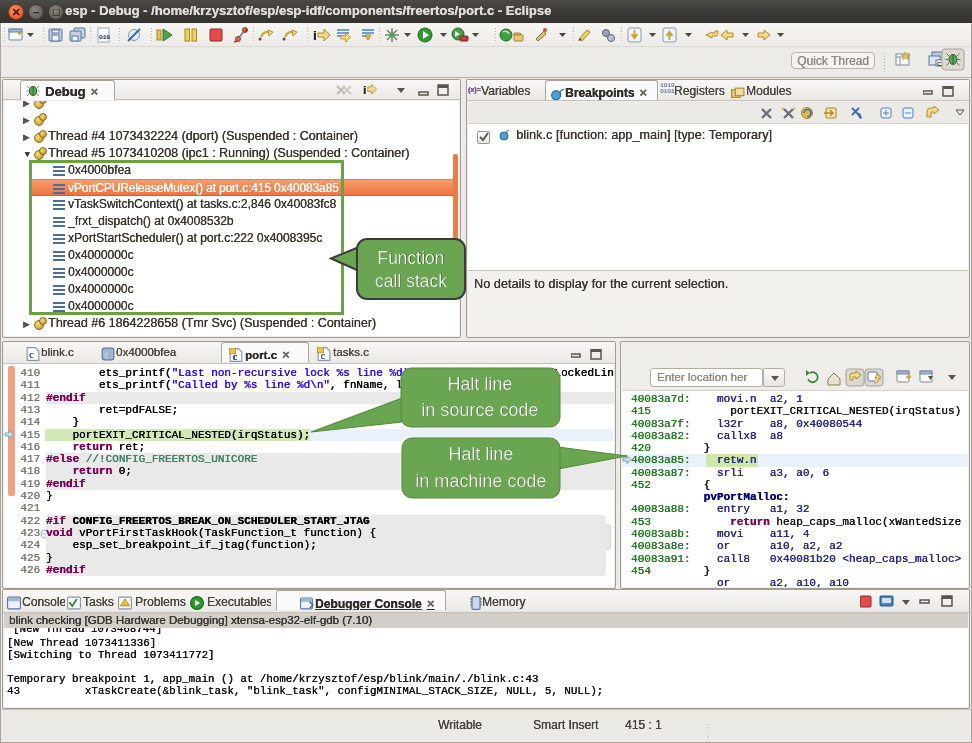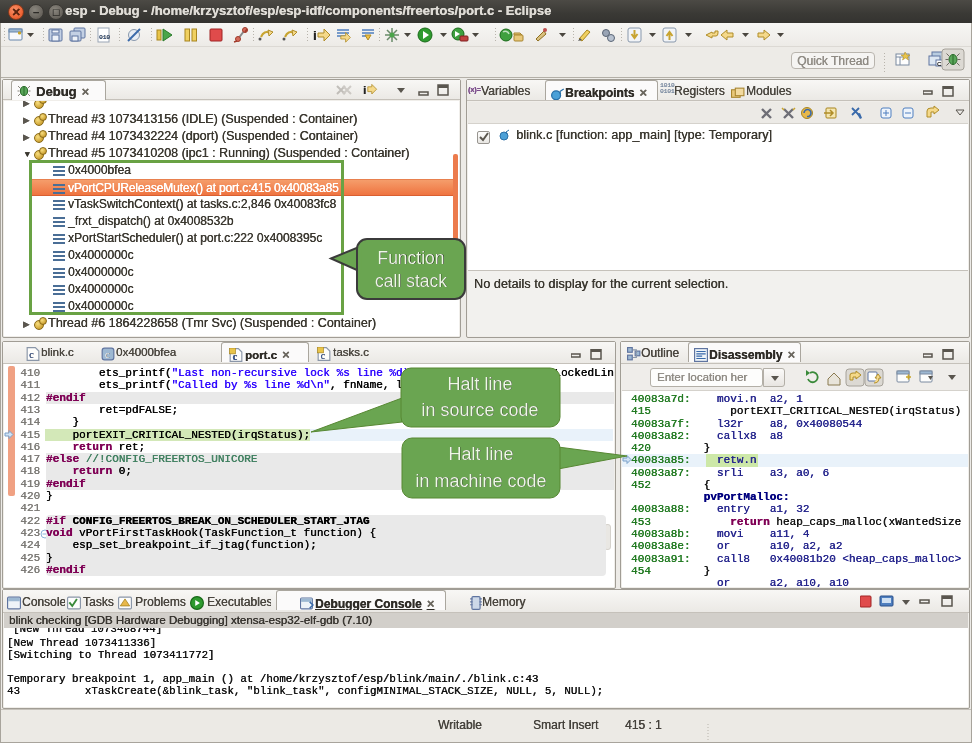--- a/index.html
+++ b/index.html
@@ -242,21 +242,21 @@
         <path d="M7 7 l-2.5 -2.5 M15 7 l2.5 -2.5 M6.5 10.5 h-3 M15.5 10.5 h3 M7 14 l-2.5 2.5 M15 14 l2.5 2.5"></path>
       </g>
   <ellipse cx="11" cy="10.5" rx="4" ry="5" fill="#59a559" stroke="#2a6a2a"></ellipse>
   <path d="M11 5.5 v10" stroke="#2a6a2a"></path>
  </g>
 </svg>
 <div id="qa-box">Quick Thread</div>
 
 <div class="panel" id="debug-panel">
   <div class="tabbar">
-    <div class="tab active" style="left:8px; width:95px; font-size:13px; padding-left:24px;">Debug<span class="closex">×</span>
+    <div class="tab active" style="left:17px; width:95px; font-size:13px; padding-left:24px;">Debug<span class="closex">×</span>
       <svg class="ticon" viewBox="0 0 14 14">
           <g stroke="#8a867e" stroke-width="1">
             <path d="M3 4 l-2 -2 M11 4 l2 -2 M2.5 7 h-2 M11.5 7 h2 M3 10 l-2 2 M11 10 l2 2"></path>
           </g>
           <ellipse cx="7" cy="7" rx="3.6" ry="4.5" fill="#59a559" stroke="#2a6a2a"></ellipse>
           <path d="M7 2.5 v9" stroke="#2a6a2a"></path>
         </svg>
     </div>
     <svg class="abs" style="right:10px;top:2px;" width="115" height="16" viewBox="0 0 115 16">
       <g opacity="0.55">
@@ -266,21 +266,21 @@
       <text x="28" y="12" font-size="11" font-weight="bold" fill="#222" font-family="Liberation Sans">i</text>
       <path d="M32 5 h5 v-3 l6 6 -6 6 v-3 h-5 z" fill="#f5d98a" stroke="#b08d28" transform="scale(0.8) translate(9,1)"></path>
       <path d="M62 6 l8 0 -4 5 z" fill="#59554e"></path>
       <rect x="84" y="10" width="9" height="3" fill="none" stroke="#59554e" stroke-width="1.5"></rect>
       <rect x="103" y="3" width="10" height="10" fill="none" stroke="#59554e" stroke-width="1.5"></rect>
       <rect x="103" y="3" width="10" height="3" fill="#59554e"></rect>
     </svg>
   </div>
   <div id="debug-tree">
     <div class="trow" style="top:-7px;"><span class="texp">▶</span><span class="thico"></span></div>
-    <div class="trow" style="top:10px;"><span class="texp">▶</span><span class="thico"></span><span class="ttxt">Thread #3 1073413156 (IDLE) (Suspended : Container)</span></div>
+    <div class="trow" style="top:10px;"><span class="texp">▶</span><span class="thico"></span></div>
     <div class="trow" style="top:27px;"><span class="texp">▶</span><span class="thico"></span><span class="ttxt">Thread #4 1073432224 (dport) (Suspended : Container)</span></div>
     <div class="trow" style="top:44px;"><span class="texp" style="color:#3a372f;">▼</span><span class="thico"></span><span class="ttxt">Thread #5 1073410208 (ipc1 : Running) (Suspended : Container)</span></div>
     <div class="trow" style="top:61px;"><span class="stico"></span><span class="stxt">0x4000bfea</span></div>
     <div class="trow sel-orange" style="top:78px;left:28px;width:426px;"><span class="stico" style="left:21px;"></span><span class="stxt" style="left:36px;letter-spacing:-0.15px;">vPortCPUReleaseMutex() at port.c:415 0x40083a85</span></div>
     <div class="trow" style="top:95px;"><span class="stico"></span><span class="stxt">vTaskSwitchContext() at tasks.c:2,846 0x40083fc8</span></div>
     <div class="trow" style="top:112px;"><span class="stico"></span><span class="stxt">_frxt_dispatch() at 0x4008532b</span></div>
     <div class="trow" style="top:129px;"><span class="stico"></span><span class="stxt">xPortStartScheduler() at port.c:222 0x4008395c</span></div>
     <div class="trow" style="top:146px;"><span class="stico"></span><span class="stxt">0x4000000c</span></div>
     <div class="trow" style="top:163px;"><span class="stico"></span><span class="stxt">0x4000000c</span></div>
     <div class="trow" style="top:180px;"><span class="stico"></span><span class="stxt">0x4000000c</span></div>
@@ -432,41 +432,20 @@
       <div class="crow" style="top:150.6px;"><span class="kw">#if</span> <b>CONFIG_FREERTOS_BREAK_ON_SCHEDULER_START_JTAG</b></div>
       <div class="crow" style="top:162.9px;"><span class="kw">void</span> vPortFirstTaskHook(TaskFunction_t function) {</div>
       <div class="crow" style="top:175.2px;">    esp_set_breakpoint_if_jtag(function);</div>
       <div class="crow" style="top:187.5px;">}</div>
       <div class="crow" style="top:199.8px;"><span class="kw">#endif</span></div>
     </div>
   </div>
 </div>
 
 <div class="panel" id="dis-panel">
-  <div class="tabbar" style="height:22px;">
-    <div class="tab" style="left:2px;width:65px;padding:4px 0 0 18px;">Outline
-      <svg class="ticon" style="left:4px;top:5px;" width="12" height="12" viewBox="0 0 12 12">
-          <g fill="#9db8d2" stroke="#5f74a0">
-            <rect x="0.5" y="0.5" width="4" height="4"></rect>
-            <rect x="0.5" y="7" width="4" height="4"></rect>
-            <rect x="7" y="3.5" width="4" height="4"></rect>
-          </g>
-          <path d="M5 2.5 h3 v3 M5 9 h3 v-3" stroke="#8a96a8" fill="none"></path>
-        </svg></div>
-    <div class="tab active" style="left:67px;width:113px;padding:4px 0 0 20px;">Disassembly<span class="closex">×</span>
-      <svg class="ticon" style="left:5px;top:5px;" width="12" height="12" viewBox="0 0 12 12">
-          <rect x="0.5" y="0.5" width="11" height="11" fill="#eef3f8" stroke="#5f74a0"></rect>
-          <path d="M2 3 h8 M2 5 h8 M2 7 h5 M2 9 h8" stroke="#3a6aaa"></path>
-        </svg></div>
-    <svg class="abs" style="right:12px;top:7px;" width="34" height="12" viewBox="0 0 34 12">
-      <rect x="0" y="5" width="9" height="3" fill="none" stroke="#59554e" stroke-width="1.5"></rect>
-      <rect x="20" y="0" width="10" height="10" fill="none" stroke="#59554e" stroke-width="1.5"></rect>
-      <rect x="20" y="0" width="10" height="3" fill="#59554e"></rect>
-    </svg>
-  </div>
   <div id="dis-toolbar">
     <div id="combo">Enter location her</div>
     <div id="combo-btn"><svg width="20" height="17">
           <path d="M7 7 l8 0 -4 5 z" fill="#59554e"></path>
         </svg></div>
     <svg class="abs" style="left:180px;top:3px;" width="160" height="21" viewBox="0 0 160 21">
       <path d="M8 6 a5 5 0 1 1 -2 6" fill="none" stroke="#3a8a3a" stroke-width="1.8"></path>
       <path d="M4 3 l4 3 -4 3 z" fill="#3a8a3a"></path>
       <path d="M26 12 l6 -6 6 6 v6 h-12 z" fill="#e8e4da" stroke="#8a7a50"></path>
       <rect x="44" y="2" width="18" height="17" rx="3" fill="#dcd9d3" stroke="#a6a29a"></rect>

